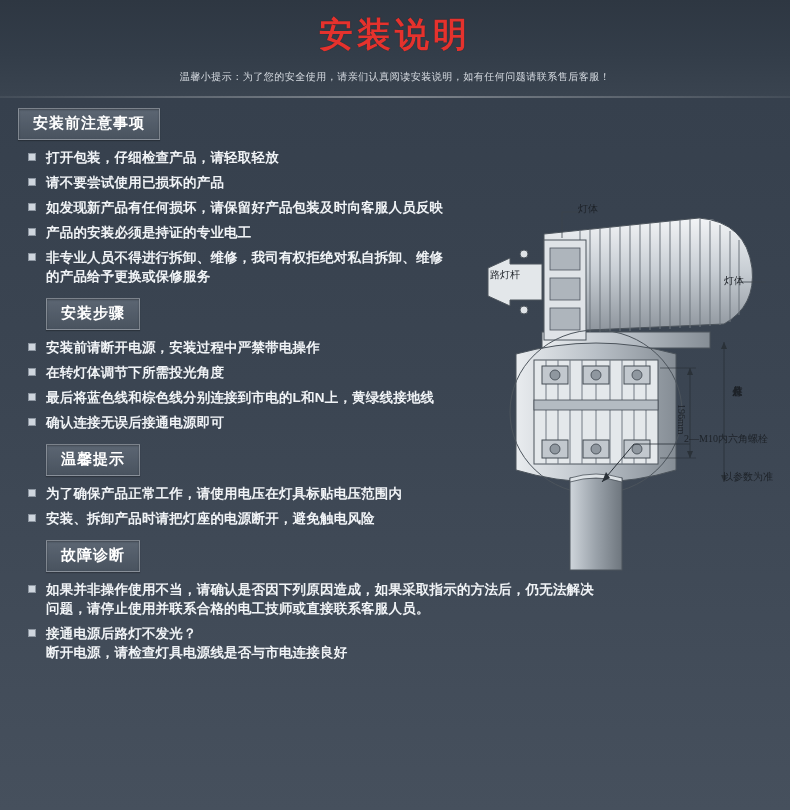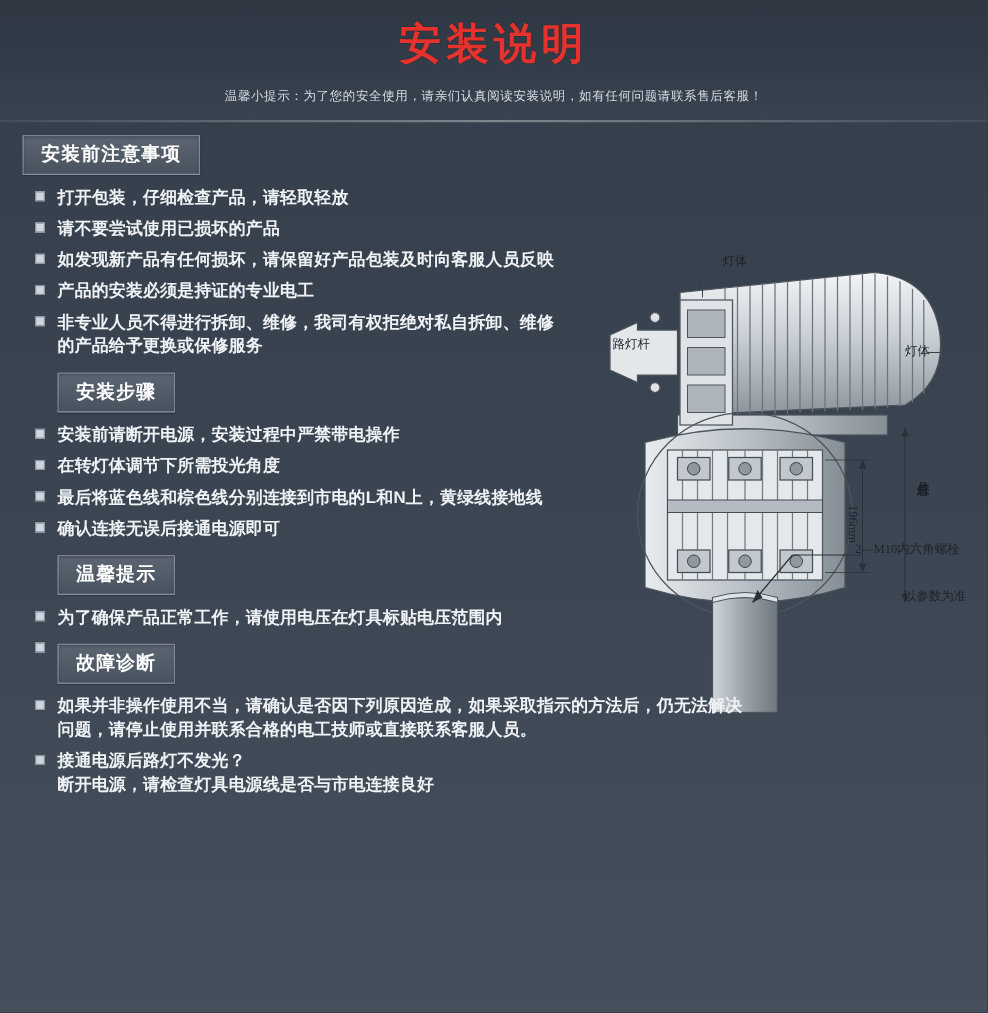--- a/index.html
+++ b/index.html
@@ -268,20 +268,21 @@
           <li><span class="bullet"></span><span>最后将蓝色线和棕色线分别连接到市电的L和N上，黄绿线接地线</span></li>
           <li><span class="bullet"></span><span>确认连接无误后接通电源即可</span></li>
         </ul>
       </div>
 
       <div class="section">
         <div class="plate-wrap"><span class="plate indent">温馨提示</span></div>
         <ul class="items">
           <li><span class="bullet"></span><span>为了确保产品正常工作，请使用电压在灯具标贴电压范围内</span></li>
           <li><span class="bullet"></span></li>
+          <li><span class="bullet"></span><span>安装、拆卸产品时请把灯座的电源断开，避免触电风险</span></li>
         </ul>
       </div>
 
       <div class="section wide">
         <div class="plate-wrap"><span class="plate indent">故障诊断</span></div>
         <ul class="items">
           <li><span class="bullet"></span><span style="white-space:pre-line">如果并非操作使用不当，请确认是否因下列原因造成，如果采取指示的方法后，仍无法解决
 问题，请停止使用并联系合格的电工技师或直接联系客服人员。</span></li>
           <li><span class="bullet"></span><span style="white-space:pre-line">接通电源后路灯不发光？
 断开电源，请检查灯具电源线是否与市电连接良好</span></li>

